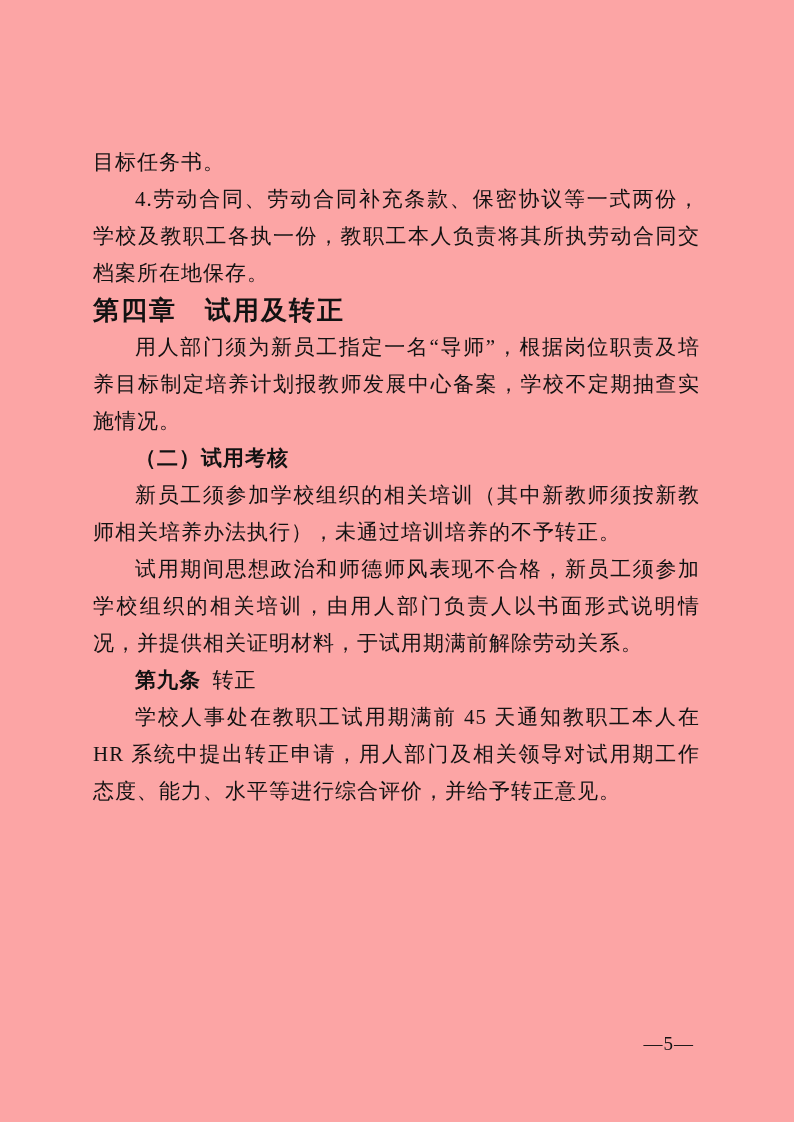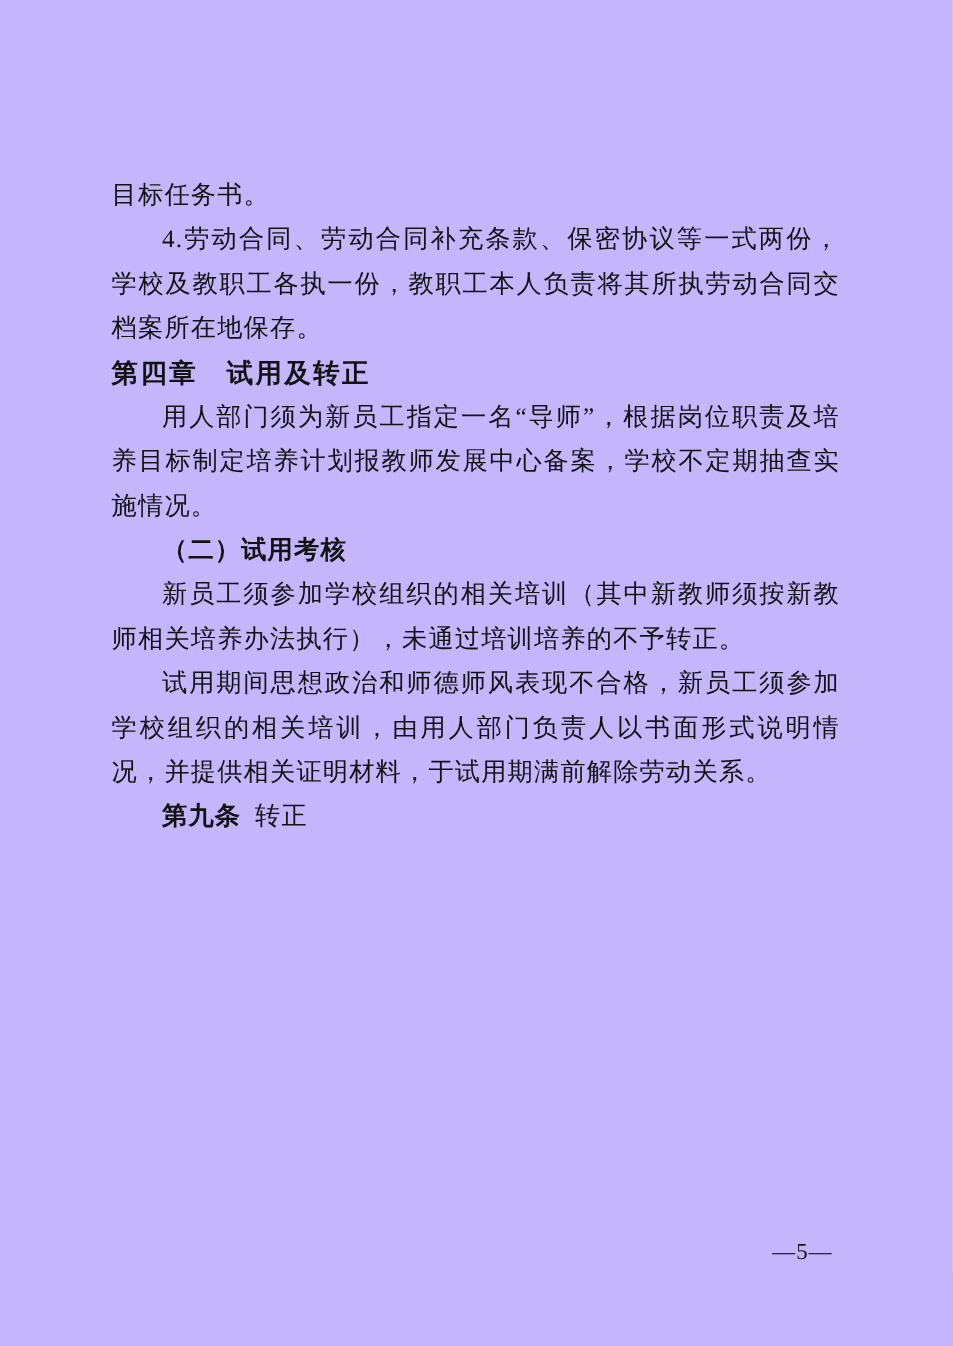--- a/index.html
+++ b/index.html
@@ -5,21 +5,21 @@
   html, body {
     margin: 0;
     padding: 0;
     background: #e8e8e8;
   }
   .page {
     position: relative;
     width: 794px;
     height: 1122px;
     margin: 0 auto;
-    background: #c4b5fd;
+    background: #fca5a5;
     color: #121212;
     font-family: "Liberation Serif", "DejaVu Serif", serif;
     overflow: hidden;
   }
   .content {
     position: absolute;
     left: 93px;
     top: 144px;
     width: 607px;
     font-size: 21px;
@@ -31,21 +31,21 @@
     text-align: justify;
   }
   .indent {
     text-indent: 2em;
   }
   .chapter-heading {
     margin: 12px 0 11px 0;
     text-align: center;
     text-indent: 0;
     font-weight: bold;
-    font-size: 22px;
+    font-size: 26px;
     line-height: 37px;
     font-family: "Liberation Sans", "DejaVu Sans", sans-serif;
     letter-spacing: 2px;
   }
   .article-line {
     text-indent: 2em;
   }
   .article-label {
     font-weight: bold;
   }
@@ -86,18 +86,19 @@
     <p class="section-heading">（二）试用考核</p>
 
     <p class="indent">新员工须参加学校组织的相关培训（其中新教师须按新教师相关培养办法执行），未通过培训培养的不予转正。</p>
 
 
     <p class="indent">试用期间思想政治和师德师风表现不合格，新员工须参加学校组织的相关培训，由用人部门负责人以书面形式说明情况，并提供相关证明材料，于试用期满前解除劳动关系。</p>
 
     <p class="article-line"><span class="article-label">第九条</span><span class="article-title">转正</span></p>
 
 
+    <p class="indent">学校人事处在教职工试用期满前 45 天通知教职工本人在 HR 系统中提出转正申请，用人部门及相关领导对试用期工作态度、能力、水平等进行综合评价，并给予转正意见。</p>
 
   </div>
 
   <div class="page-number">—5—</div>
 
 </div>
 
 </body></html>

